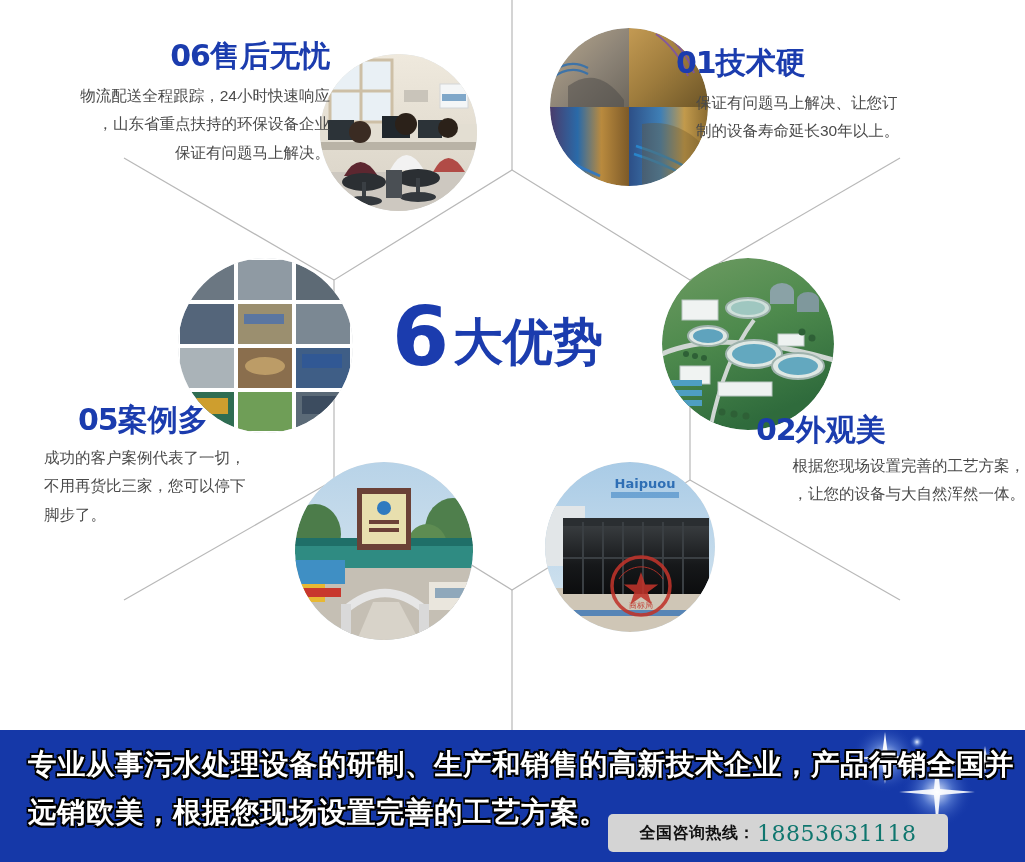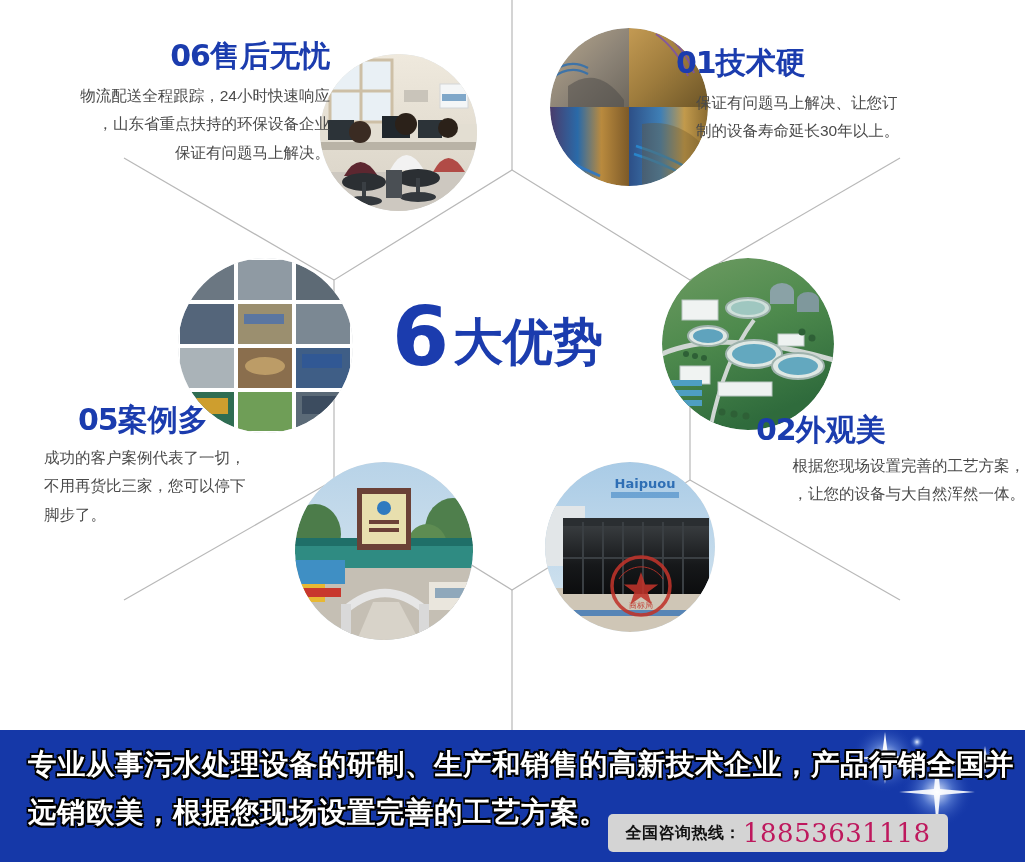--- a/index.html
+++ b/index.html
@@ -135,23 +135,23 @@
     gap: 2px;
     margin-top: 9px;
   }
   #hotline-label {
     color: #111111;
     font-size: 16px;
     font-weight: bold;
     letter-spacing: 0.5px;
   }
   #hotline-number {
-    color: #be185d;
+    color: #0f766e;
     font-family: "DejaVu Serif", "Liberation Serif", serif;
-    font-size: 26px;
+    font-size: 22px;
     letter-spacing: 0.5px;
   }
 </style>
 </head>
 <body>
 
 <div id="stage">
 
   <svg id="hex-skeleton" viewBox="0 0 1025 730" preserveAspectRatio="none">
     <g fill="none" stroke="#b8b8b8" stroke-width="1.2">

